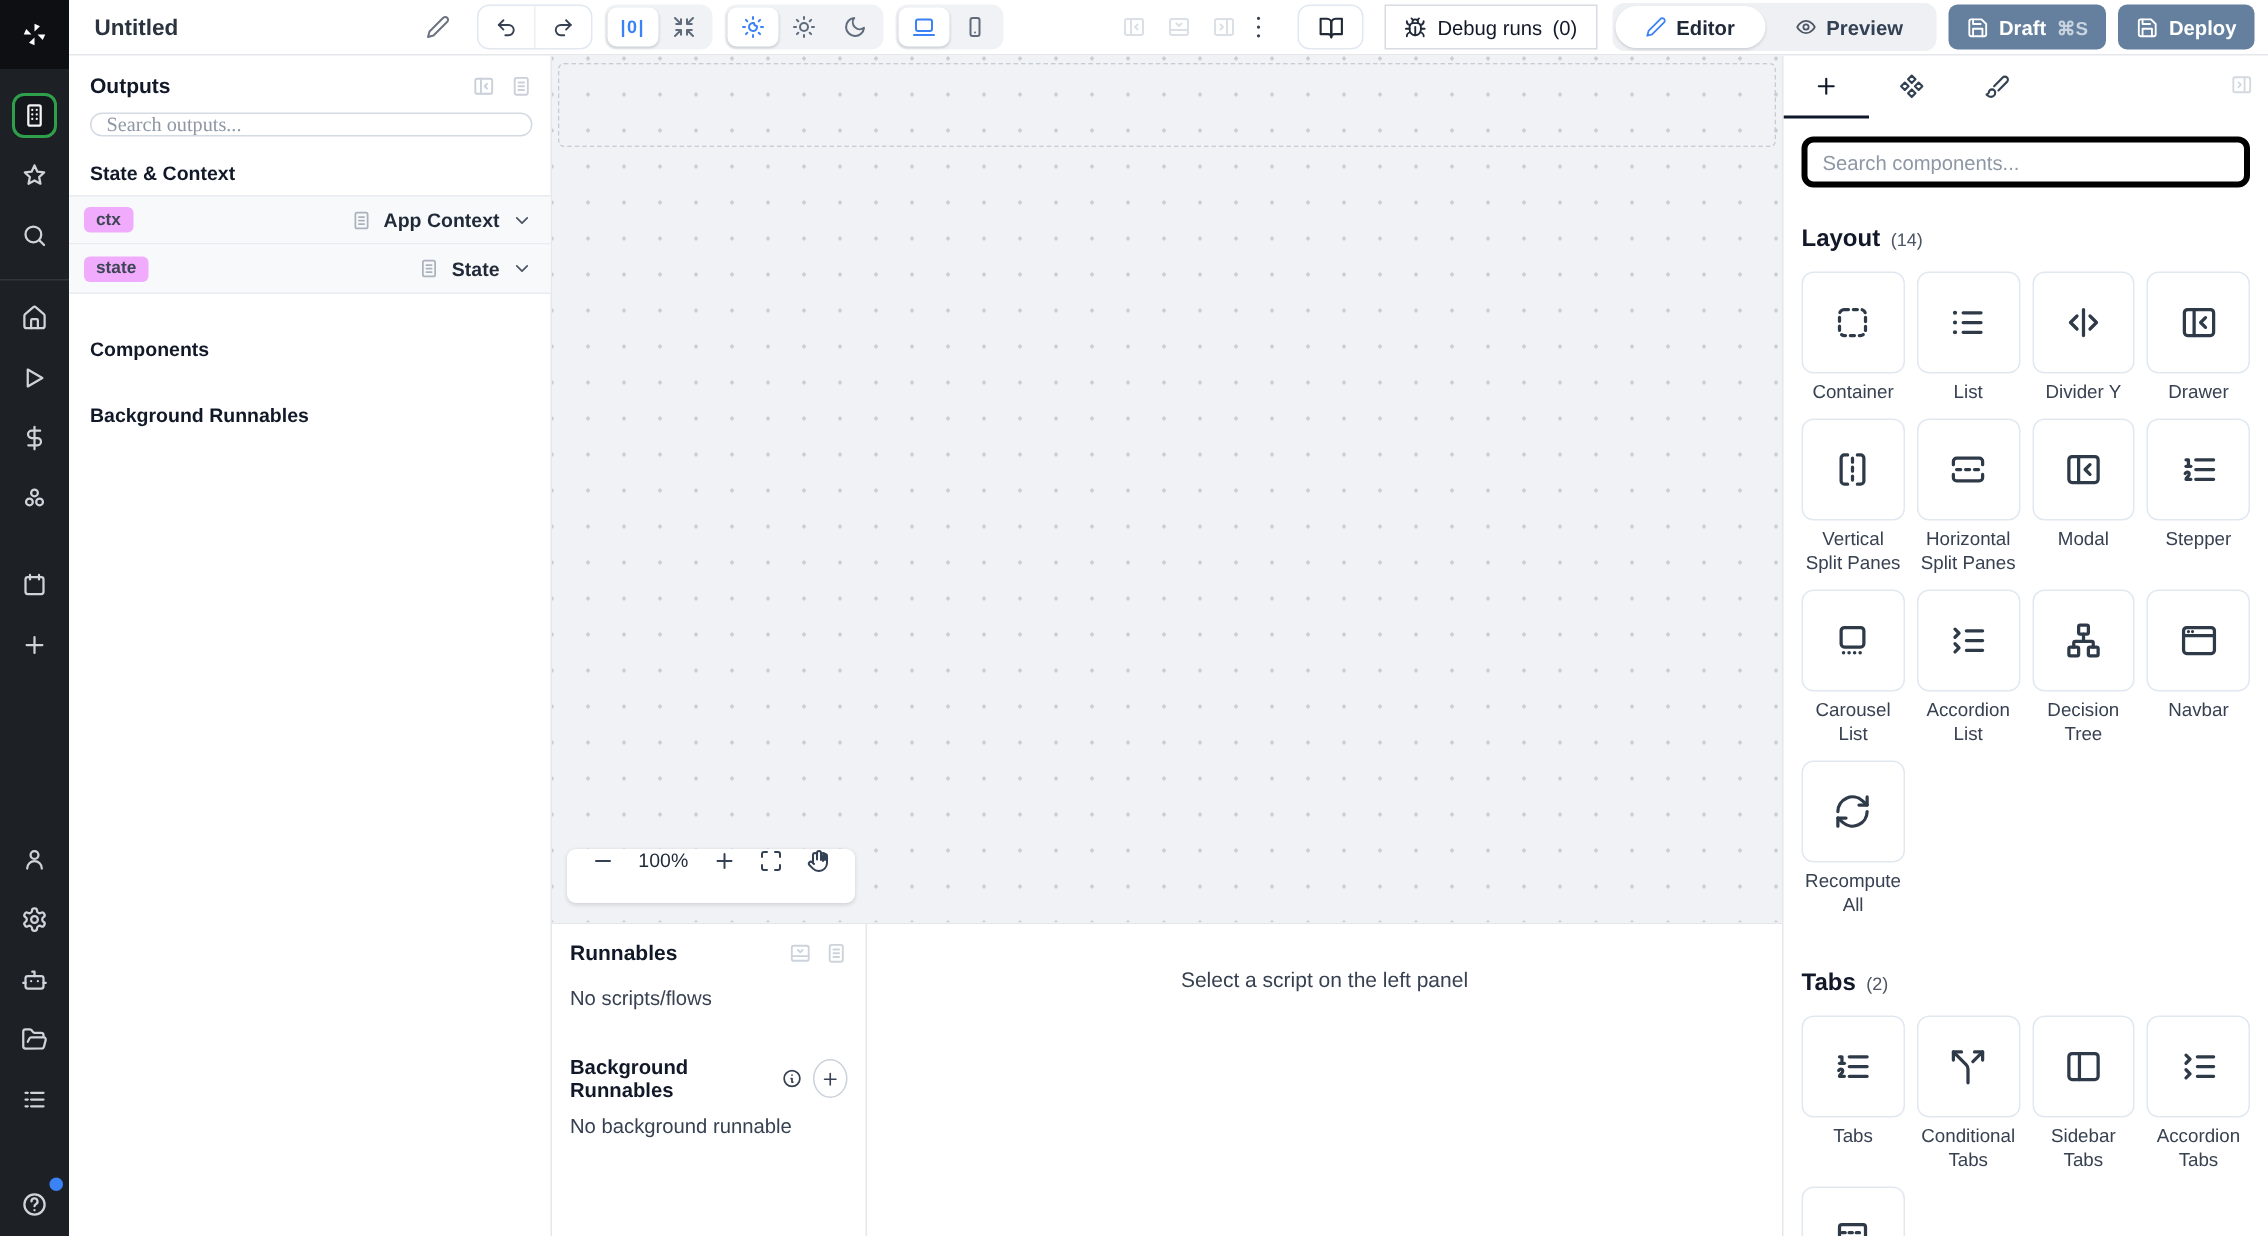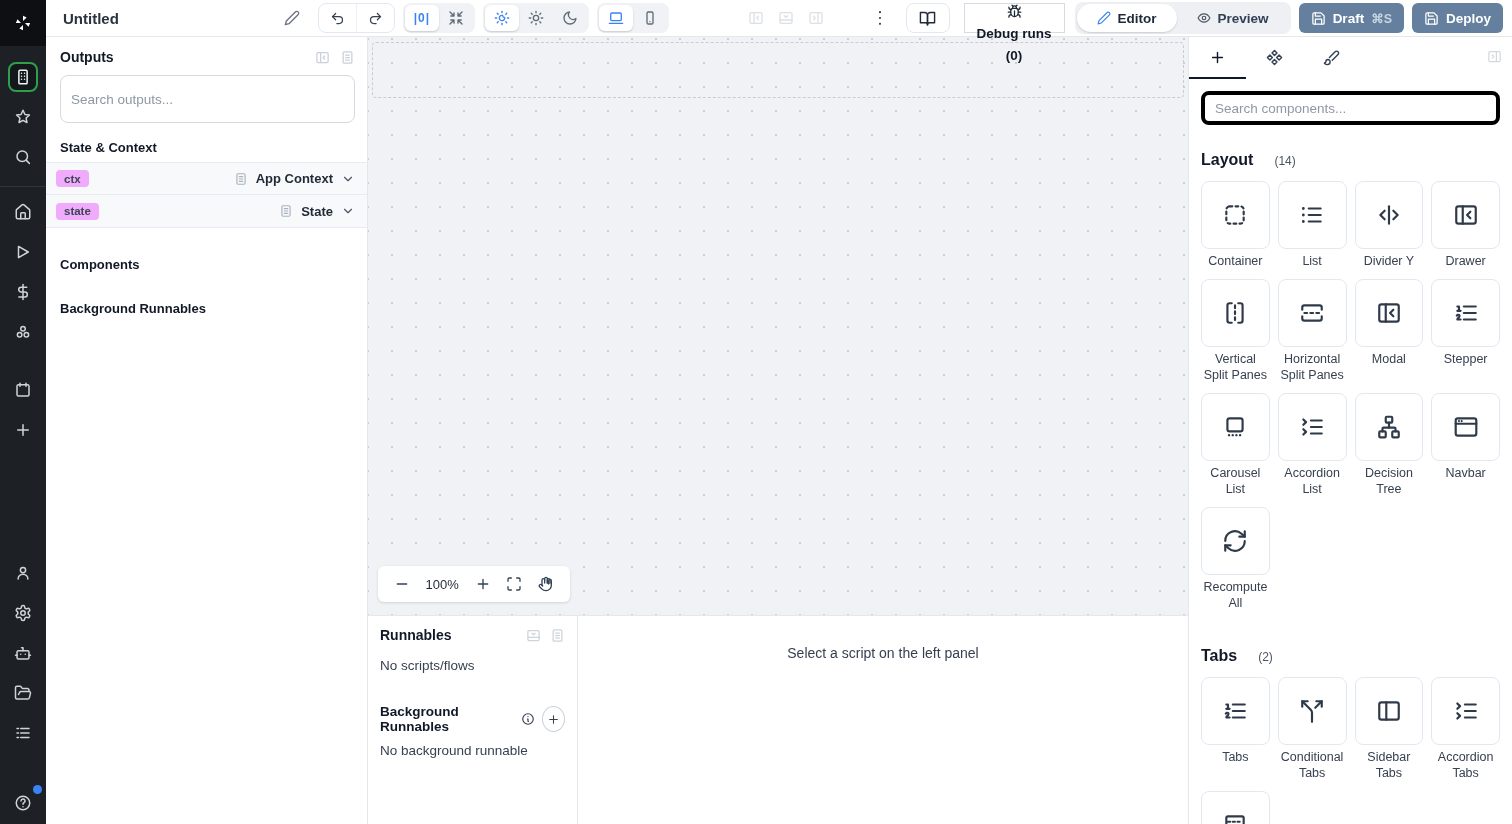--- a/index.html
+++ b/index.html
@@ -33,55 +33,55 @@
   .seg .cell { min-width:34px; height:26px; padding:0 6px; display:flex; align-items:center; justify-content:center; border-radius:6px; color:#5f6b7a; }
   .seg .cell .ic { width:16px; height:16px; }
   .seg .cell.active { background:#fff; color:#3b82f6; box-shadow:0 1px 2px rgba(15,23,42,.18); }
   .aligner-label { font-size:12px; font-weight:700; letter-spacing:1px; }
   .ghost-icons { display:flex; align-items:center; gap:14px; margin-left:79px; color:#dbe0e6; }
   .ghost-icons .ic { width:16px; height:16px; }
   .right-cluster { margin-left:auto; display:flex; align-items:center; }
   .kebab { width:20px; height:20px; color:#374151; }
   .book-btn { width:44px; height:30px; border:1px solid #e2e8f0; border-radius:8px; background:#fff; display:flex; align-items:center; justify-content:center; color:#1f2937; margin-left:16px; }
   .book-btn .ic { width:17px; height:17px; }
-  .debug-btn { height:30px; border:1px solid #d7dce2; border-radius:0; background:#fff; display:flex; align-items:center; padding:0 12px; gap:7px; margin-left:14px; font-size:13.5px; font-weight:700; color:#111827;flex-direction:column; }
+  .debug-btn { height:30px; border:1px solid #d7dce2; border-radius:0; background:#fff; display:flex; align-items:center; padding:0 12px; gap:7px; margin-left:14px; font-size:13.5px; font-weight:400; color:#111827; }
   .debug-btn .ic { width:15px; height:15px; color:#1f2937; }
   .mode-seg { background:#eef0f3; border-radius:8px; padding:2px; display:flex; height:32px; margin-left:10px; }
   .mode-seg .mcell { display:flex; align-items:center; gap:7px; padding:0 20px; border-radius:14px; font-size:13.5px; font-weight:600; color:#334155; }
   .mode-seg .mcell .ic { width:14px; height:14px; color:#4b5563; }
   .mode-seg .mcell.active { background:#fff; box-shadow:0 1px 2px rgba(15,23,42,.16); color:#1f2937; }
   .mode-seg .mcell.active .ic { color:#3b82f6; }
   .solid-btn { height:30px; border-radius:6px; background:#64809e; color:#fff; display:flex; align-items:center; gap:7px; padding:0 12px; font-size:13.5px; font-weight:600; margin-left:8px; border:none; }
   .solid-btn .ic { width:15px; height:15px; color:#fff; }
   .shortcut { color:#c9d4e0; font-size:12.5px; font-weight:600; }
 
   
   .outputs { position:absolute; left:46px; top:37px; bottom:0; width:322px; background:#fff; border-right:1px solid #e5e7eb; z-index:3; }
   .outputs-head { display:flex; align-items:center; padding:12px 12px 0 14px; }
   .outputs-title { font-size:14px; font-weight:700; color:#111827; }
   .outputs-head .icons { margin-left:auto; display:flex; gap:10px; color:#c9d0d9; }
   .outputs-head .icons .ic { width:15px; height:15px; }
   .search-box { margin:10px 12px 0 14px; }
-  .search-box input { width:100%; height:48px; border:1px solid #d4dae1; border-radius:8px; padding:0 10px; font-size:13.5px; font-family:Liberation Sans, sans-serif; color:#1f2937; outline:none; background:#fff; }
+  .search-box input { width:100%; height:16px; border:1px solid #d4dae1; border-radius:8px; padding:0 10px; font-size:13.5px; font-family:Liberation Serif, serif; color:#1f2937; outline:none; background:#fff; }
   .search-box input::placeholder { color:#8e98a5; }
   .sec-label { margin:17px 0 7px 14px; font-size:13px; font-weight:700; color:#111827; }
   .ctx-row { height:33px; background:#f7f9fa; border-top:1px solid #e8ebef; border-bottom:1px solid #e8ebef; display:flex; align-items:center; padding:0 12px 0 10px; }
   .ctx-row + .ctx-row { border-top:none; }
   .badge { background:#f0abfc; color:#3c4654; border-radius:4px; padding:2.5px 8px; font-size:11.5px; font-weight:600; }
   .ctx-right { margin-left:auto; display:flex; align-items:center; gap:8px; }
   .ctx-right .doc { width:14px; height:14px; color:#aab3bd; }
   .ctx-val { font-size:13px; font-weight:700; color:#1f2937; }
   .ctx-right .chev { width:14px; height:14px; color:#4b5563; }
   .outputs .gap-label { margin-top:29px; }
 
   
   .canvas { position:absolute; left:368px; top:37px; width:820px; height:578px; background:#f0f2f5;
             background-image:radial-gradient(#c9cfd7 1.1px, transparent 1.3px); background-size:24px 24px; background-position:12px 14px; }
   .dropzone { position:absolute; left:4px; right:4px; top:5px; height:56px; border:1.5px dashed #c6cdd6; border-radius:4px; }
-  .zoombar { position:absolute; left:10px; bottom:13px; width:192px; height:36px; background:#fff; border-radius:6px; box-shadow:0 1px 3px rgba(15,23,42,.14); display:flex; align-items:center; justify-content:space-evenly; color:#334155; }
+  .zoombar { position:absolute; left:10px; bottom:13px; width:192px; height:36px; background:#fff; border-radius:6px; box-shadow:0 1px 3px rgba(15,23,42,.14); display:flex; align-items:flex-start; justify-content:space-evenly; color:#334155; }
   .zoombar .ic { width:16px; height:16px; }
   .zoom-level { font-size:13px; font-weight:500; color:#1f2937; }
 
   
   .bottompanel { position:absolute; left:368px; top:615px; width:820px; bottom:0; background:#fff; border-top:1px solid #e5e7eb; display:flex; }
   .run-left { width:210px; border-right:1px solid #e5e7eb; padding:11px 12px; }
   .run-head { display:flex; align-items:center; }
   .run-title { font-size:14px; font-weight:700; color:#111827; }
   .run-head .icons { margin-left:auto; display:flex; gap:9px; color:#ccd3da; }
   .run-head .icons .ic { width:15px; height:15px; }
@@ -98,21 +98,21 @@
   .rightpanel { position:absolute; left:1188px; top:37px; width:324px; bottom:0; background:#fff; border-left:1px solid #e5e7eb; display:flex; flex-direction:column; overflow:hidden; }
   .rp-tabs { height:42px; display:flex; align-items:stretch; position:relative; flex:none; }
   .rp-tab { width:57px; display:flex; align-items:center; justify-content:center; color:#334155; border-bottom:2px solid transparent; }
   .rp-tab .ic { width:17px; height:17px; }
   .rp-tab.active { color:#111827; border-bottom-color:#0f172a; }
   .rp-collapse { position:absolute; right:10px; top:12px; width:15px; height:15px; color:#d4d9df; }
   .rp-search { margin:12px 12px 0; flex:none; }
   .rp-search input { width:100%; height:34px; border:4px solid #000000; border-radius:8px; padding:0 10px; font-size:13.5px; font-family:inherit; color:#1f2937; outline:none; }
   .rp-search input::placeholder { color:#8e98a5; }
   .rp-scroll { padding:0 12px; overflow:hidden; flex:1; }
-  .comp-sec-head { margin-top:26px; display:flex; align-items:baseline; gap:21px; }
+  .comp-sec-head { margin-top:26px; display:flex; align-items:baseline; gap:7px; }
   .comp-sec-title { font-size:16px; font-weight:700; color:#111827; }
   .comp-sec-count { font-size:12px; color:#4b5563; }
   .comp-grid { margin-top:12px; display:grid; grid-template-columns:repeat(4,1fr); column-gap:8px; }
   .comp-card { display:flex; flex-direction:column; align-items:center; }
   .comp-box { width:100%; height:68px; border:1px solid #e2e8f0; border-radius:8px; background:#fff; display:flex; align-items:center; justify-content:center; color:#2f3a48; }
   .comp-box .ic { width:26px; height:26px; }
   .comp-label { margin:4px 0 10px; font-size:12.5px; color:#374151; text-align:center; line-height:1.28; }
 </style>
 </head>
 <body>

